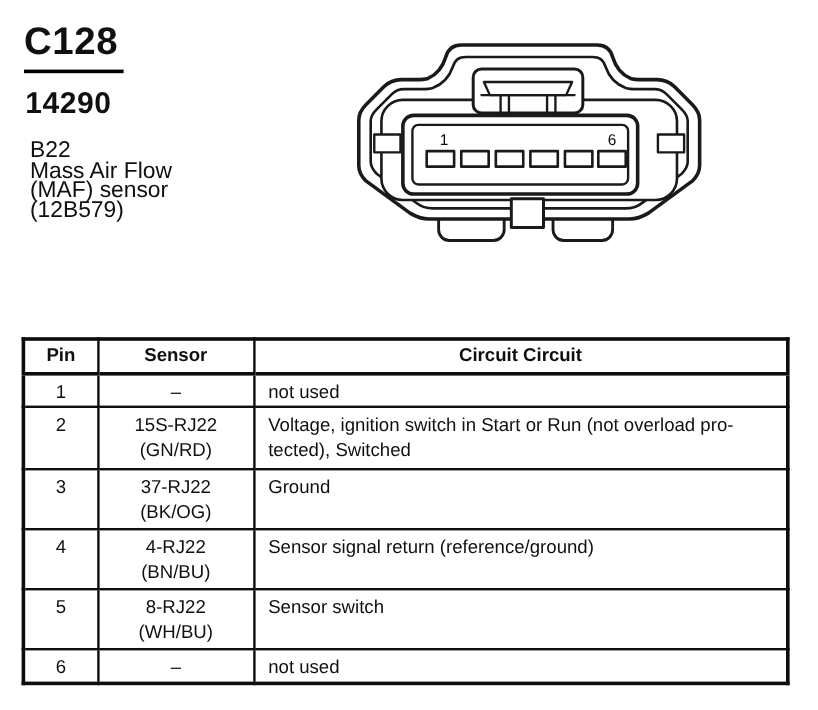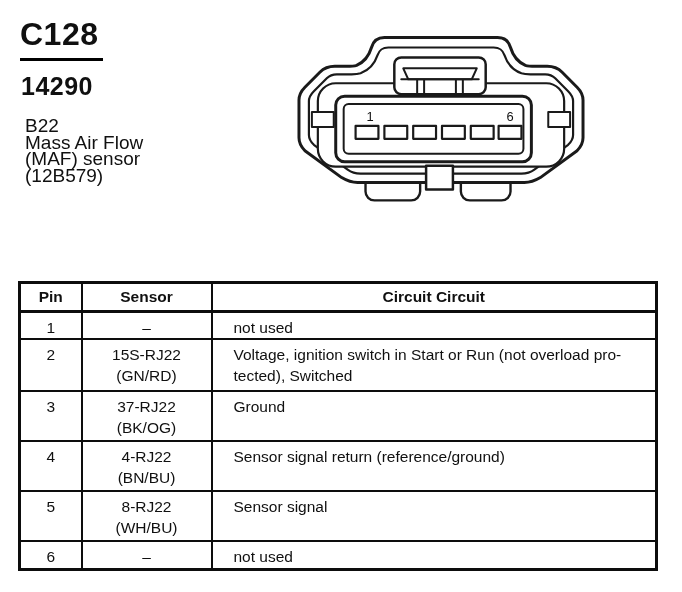--- a/index.html
+++ b/index.html
@@ -58,21 +58,21 @@
   }
   table.pinout td {
     vertical-align:top;
     padding-top:4px;
     line-height:21px;
   }
   col.c-pin { width:62px; }
   col.c-circuit { width:130px; }
   td.pin-cell { text-align:center; }
   td.circuit-cell { text-align:center; white-space:pre-line; }
-  td.function-cell { text-align:left; padding-left:21px; padding-right:8px; white-space:pre-line; }
+  td.function-cell { text-align:left; padding-left:11px; padding-right:8px; white-space:pre-line; }
   tr.row-sm td { height:26px; }
   tr.row-lg td { height:50px; }
   tr.row-xl td { height:52px; }
   tr.row-end td { height:28px; }
   svg .ln { fill:none; stroke:#1a1a1a; stroke-linejoin:round; stroke-linecap:round; }
   svg .fw { fill:#ffffff; stroke:#1a1a1a; stroke-linejoin:round; }
   svg text { font-family:"Liberation Sans", sans-serif; font-size:13px; fill:#101010; }
 </style>
 </head>
 <body>
@@ -156,21 +156,21 @@
       <tr class="row-lg">
         <td class="pin-cell">4</td>
         <td class="circuit-cell">4-RJ22
 (BN/BU)</td>
         <td class="function-cell">Sensor signal return (reference/ground)</td>
       </tr>
       <tr class="row-lg">
         <td class="pin-cell">5</td>
         <td class="circuit-cell">8-RJ22
 (WH/BU)</td>
-        <td class="function-cell">Sensor signal</td>
+        <td class="function-cell">Sensor switch</td>
       </tr>
       <tr class="row-end">
         <td class="pin-cell">6</td>
         <td class="circuit-cell">–</td>
         <td class="function-cell">not used</td>
       </tr>
     </tbody>
   </table>
 
 </div>

